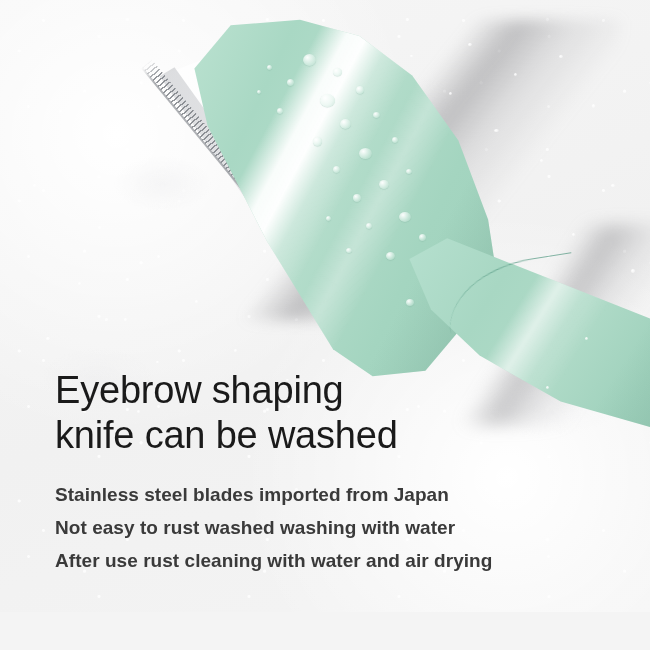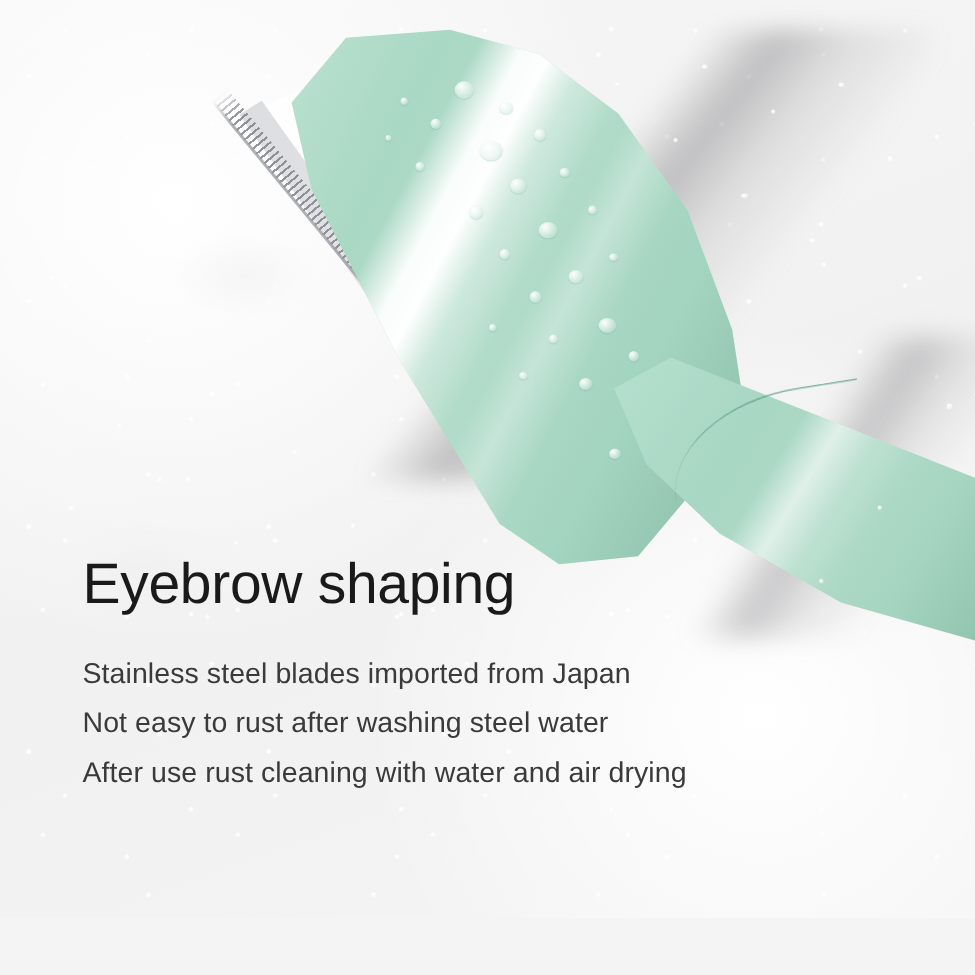--- a/index.html
+++ b/index.html
@@ -166,21 +166,21 @@
 
   
   .copy{position:absolute;left:55px;top:368px;width:560px;}
   .headline{
     margin:0;color:#1a1a1a;font-weight:400;
     font-size:38px;line-height:45px;letter-spacing:-.2px;
   }
   .headline span{display:block;}
   .bullets{margin:20px 0 0 0;padding:0;list-style:none;}
   .bullets li{
-    color:#3a3a3a;font-size:19px;line-height:33px;font-weight:400;letter-spacing:.05px;
+    color:#3a3a3a;font-size:19px;line-height:33px;font-weight:700;letter-spacing:.05px;
   }
 </style>
 </head>
 <body>
 
 <div id="stage">
 
   <div class="bg-tex"></div>
   <div class="bg-mottle"></div>
 
@@ -265,21 +265,22 @@
     <span style="left:21%;top:67%;width:3px;height:3px;"></span>
     <span style="left:36%;top:57%;width:3px;height:3px;"></span>
     <span style="left:44%;top:62%;width:3px;height:2px;"></span>
     <span style="left:90%;top:55%;width:3px;height:3px;"></span>
     <span style="left:84%;top:63%;width:3px;height:3px;"></span>
   </div>
 
   <div class="copy">
     <h1 class="headline">
       <span>Eyebrow shaping</span>
+      <span>knife can be washed</span>
     </h1>
     <ul class="bullets">
       <li>Stainless steel blades imported from Japan</li>
-      <li>Not easy to rust after washing steel water</li>
+      <li>Not easy to rust washed washing with water</li>
       <li>After use rust cleaning with water and air drying</li>
     </ul>
   </div>
 
 </div>
 
 </body></html>

